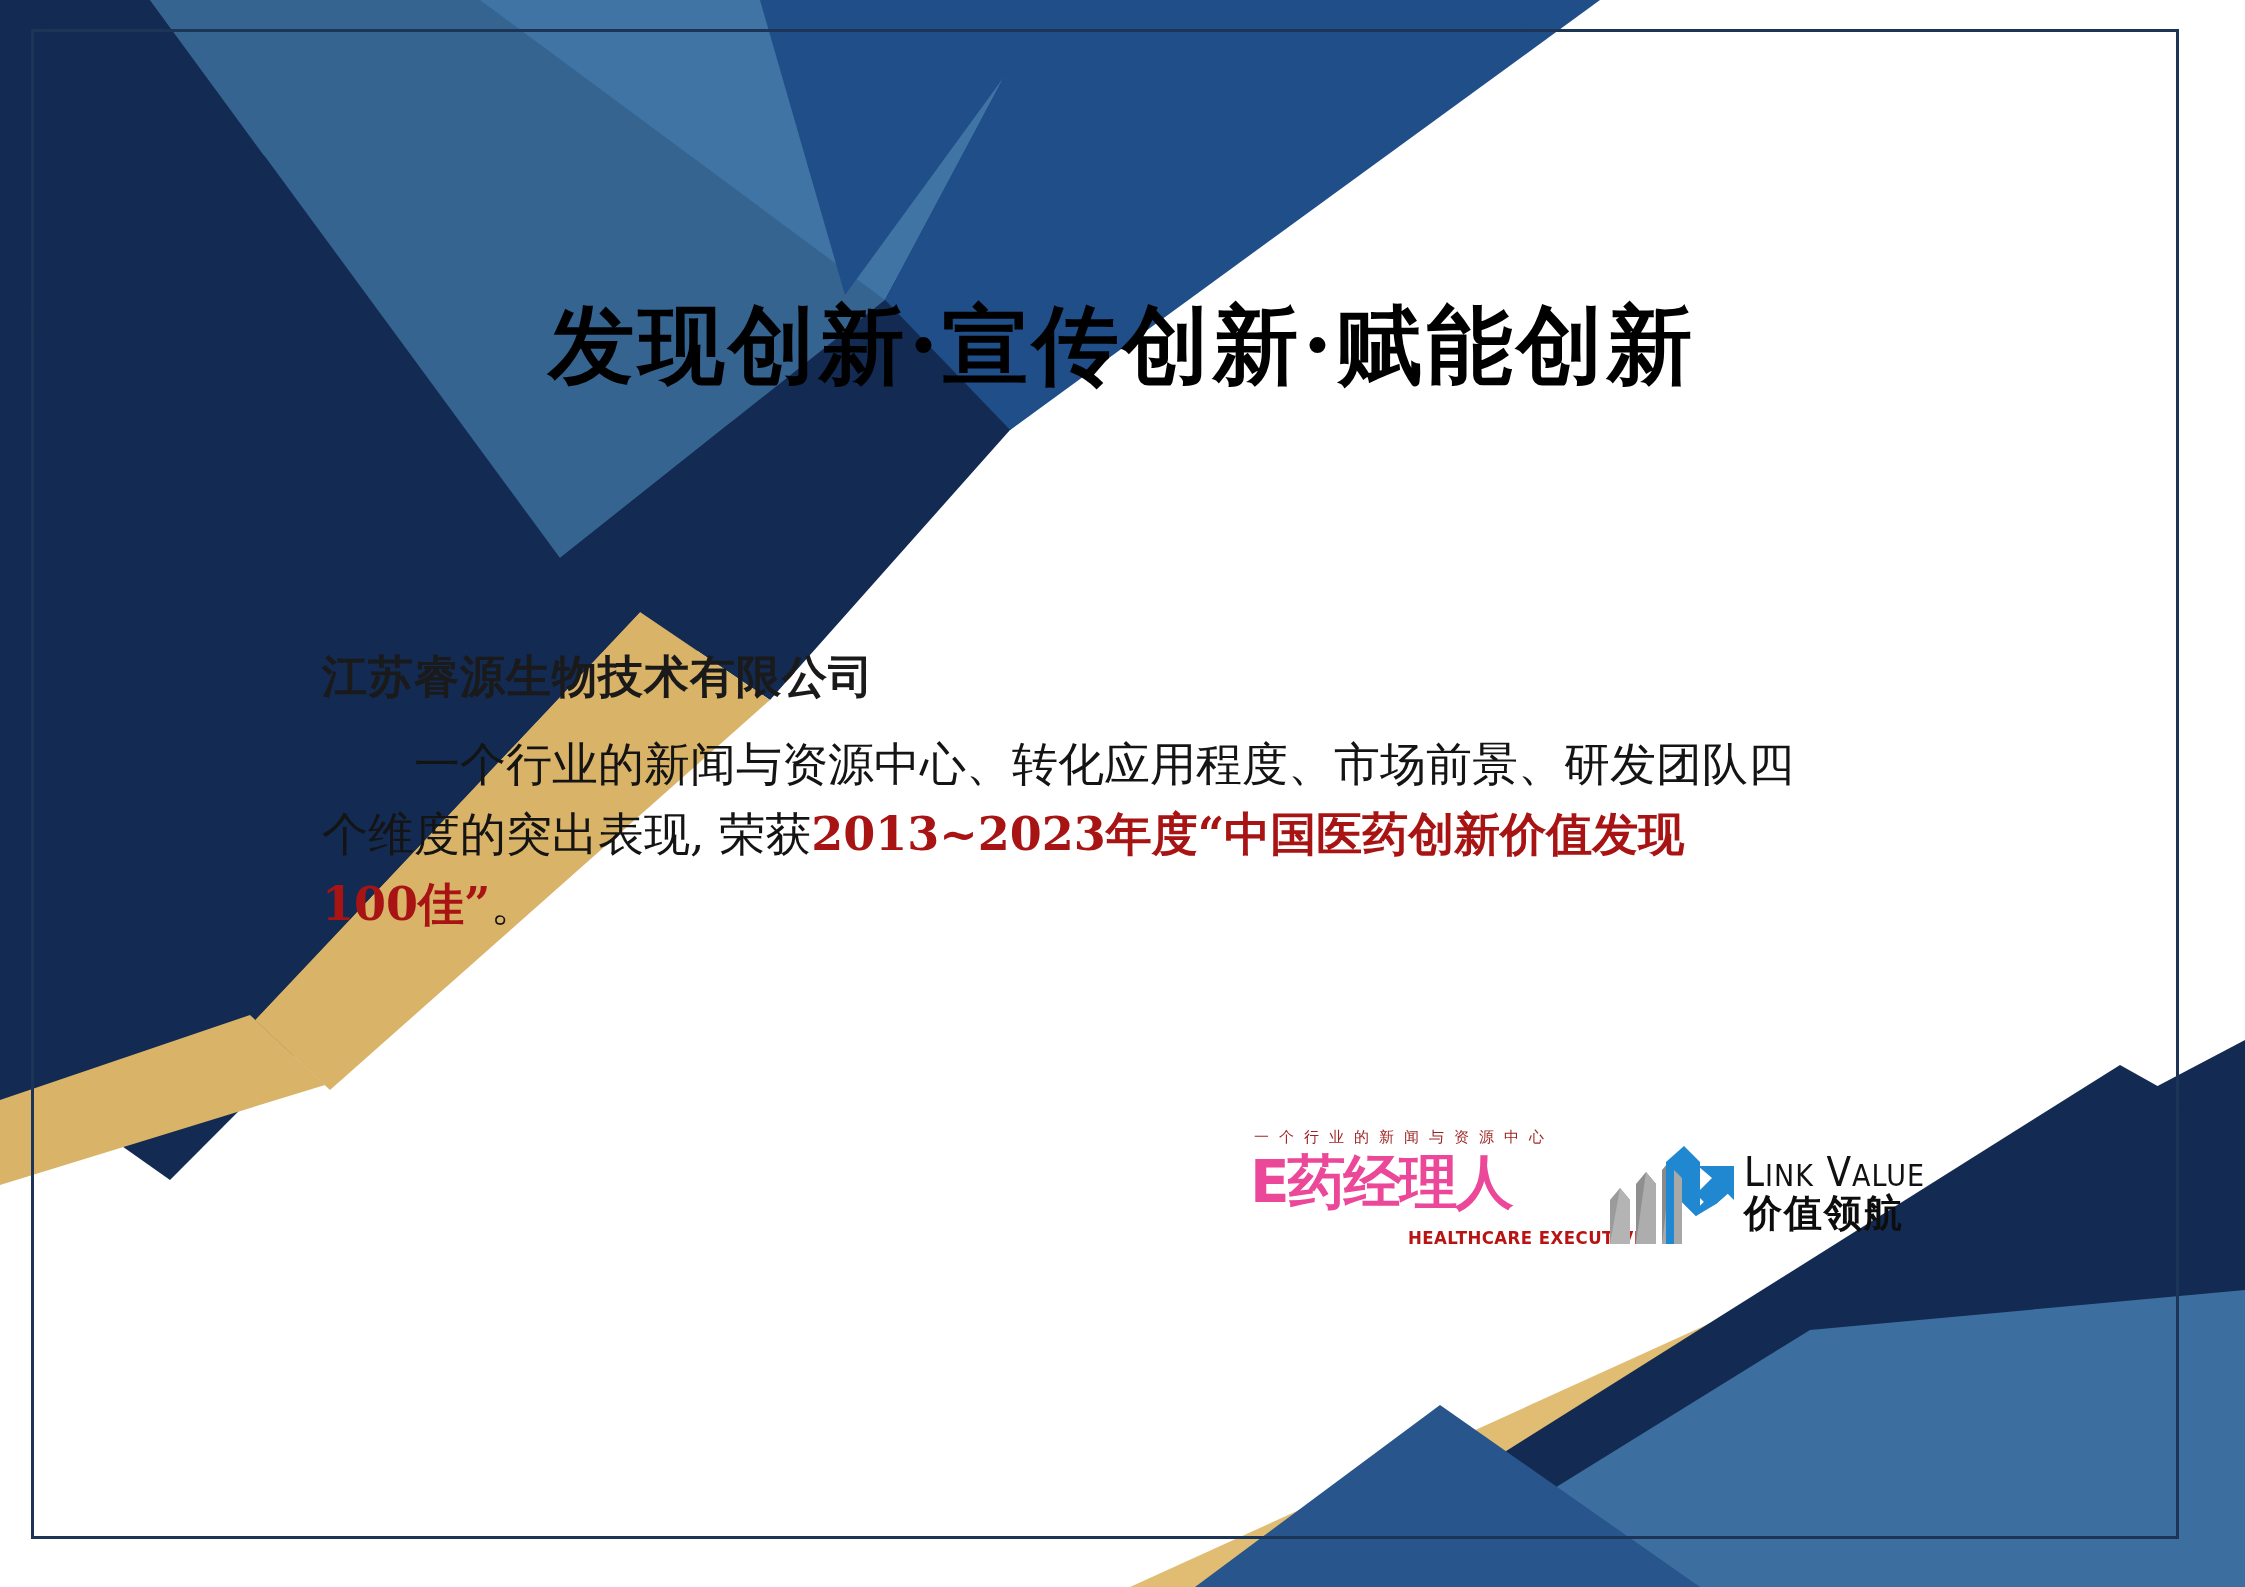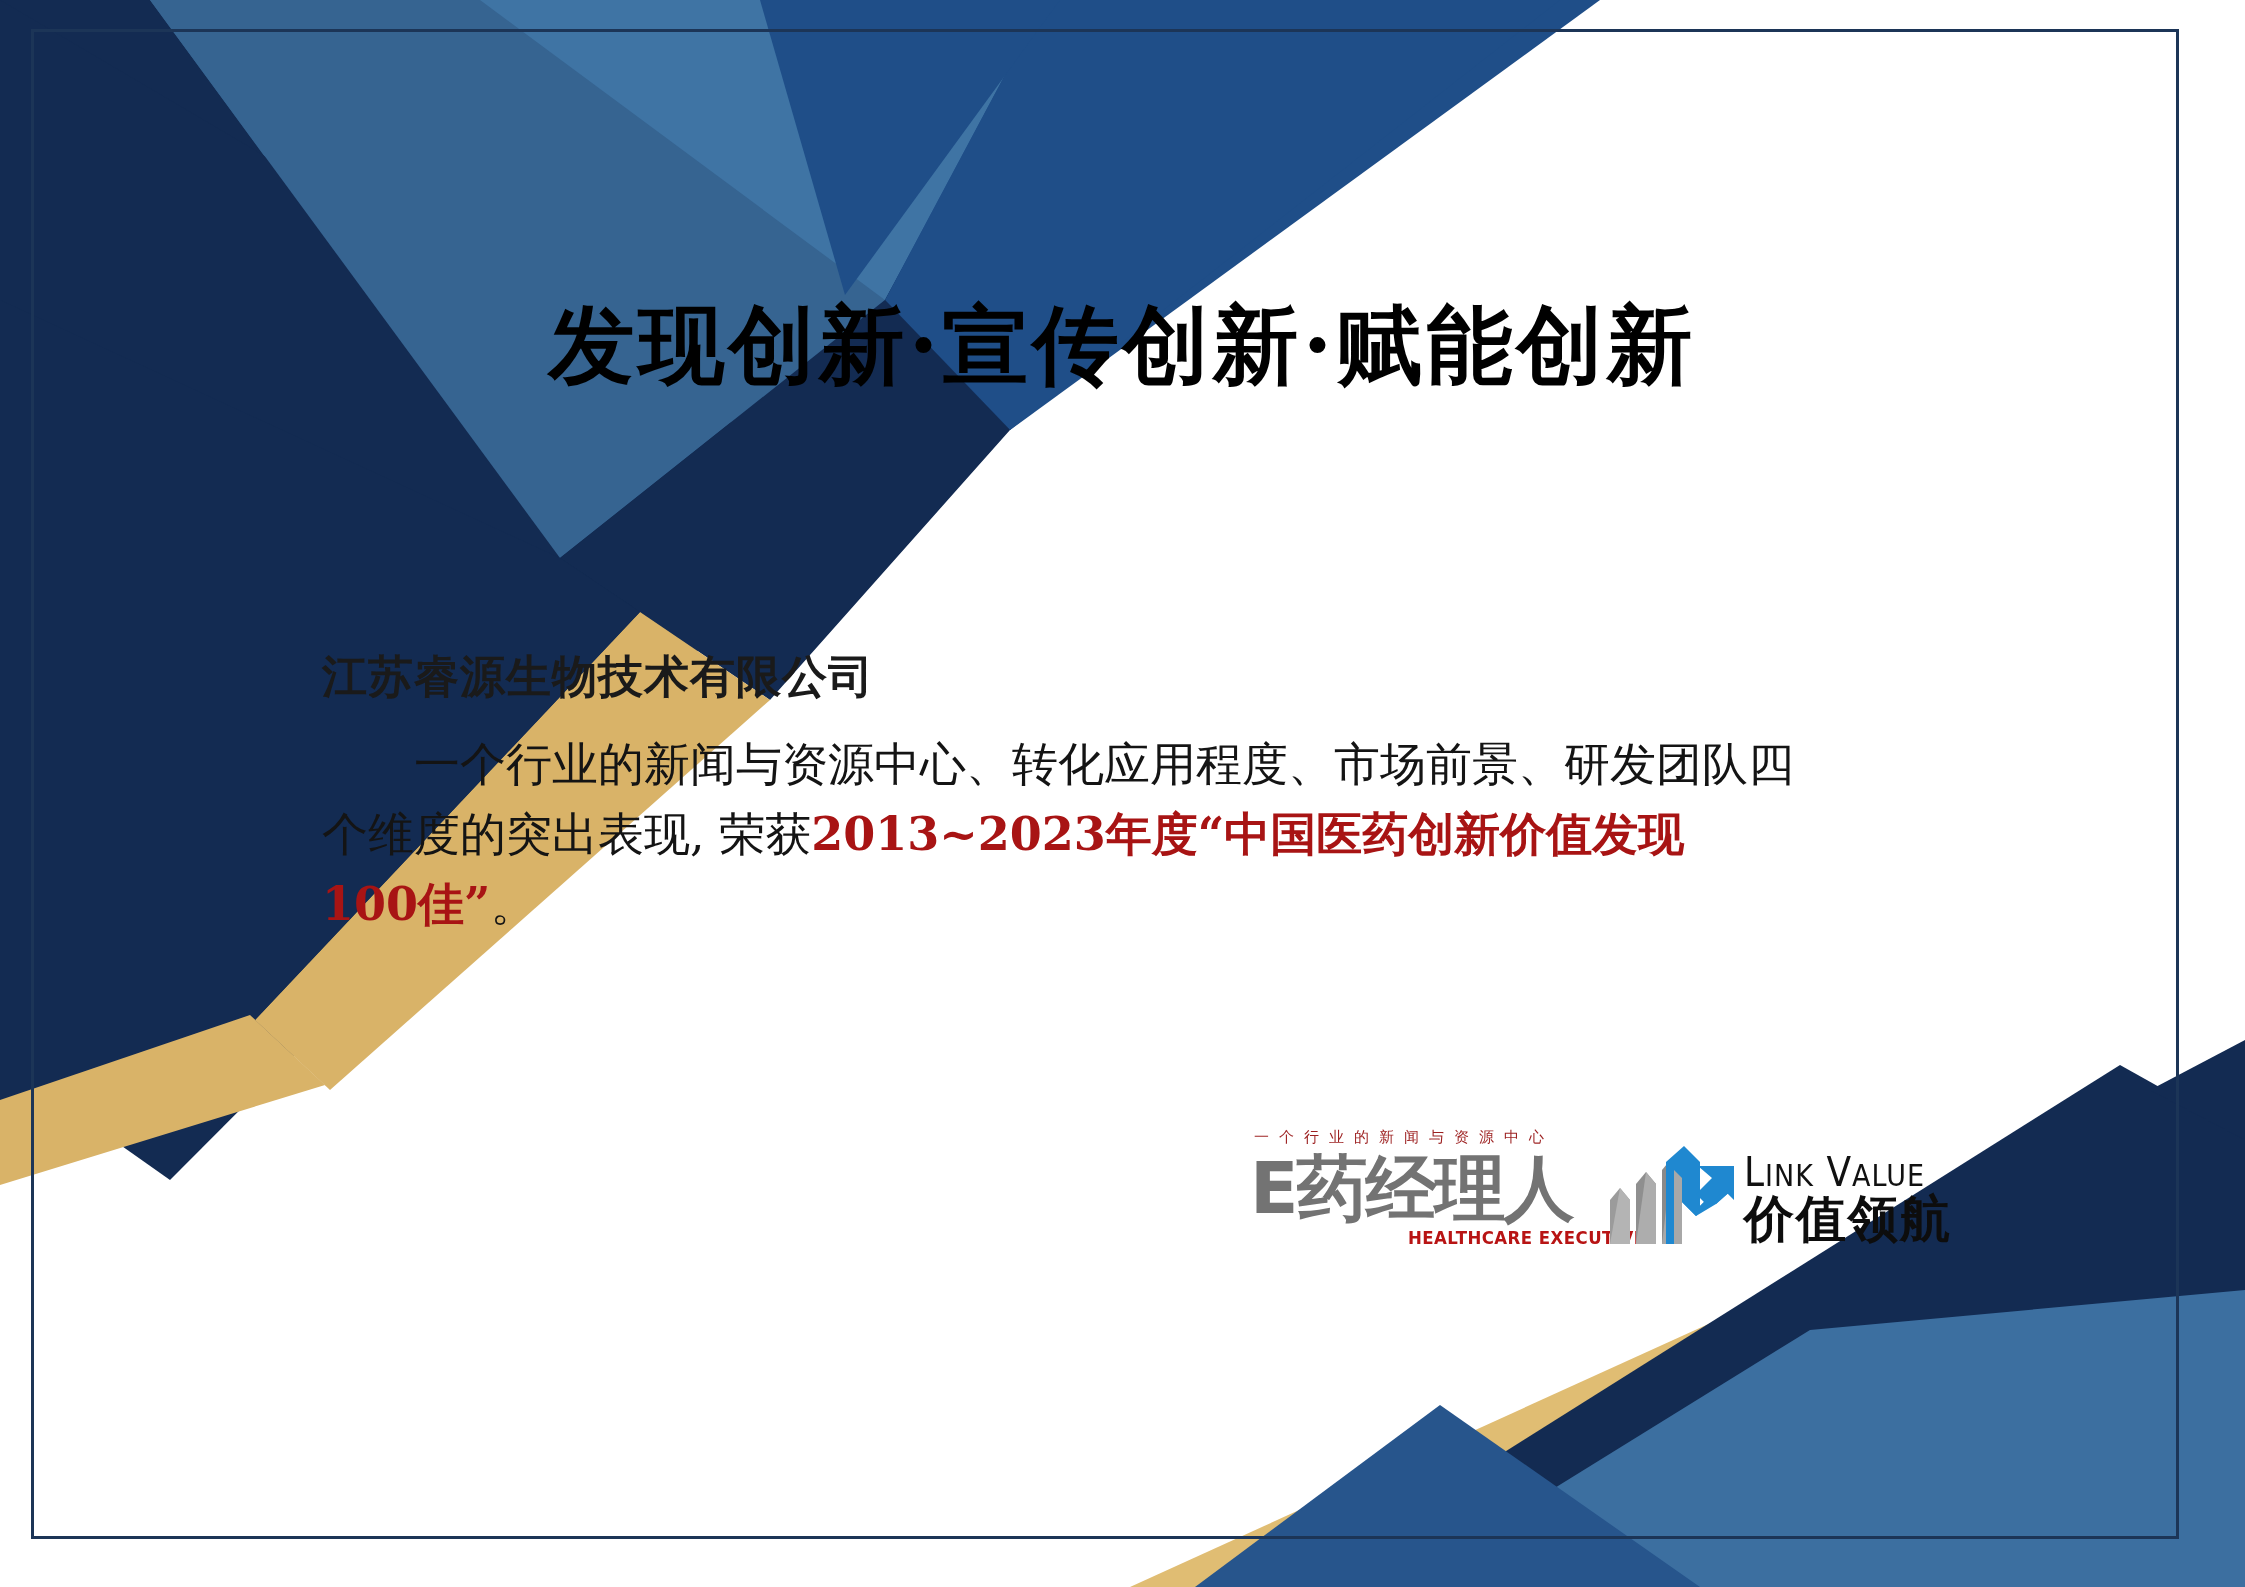--- a/index.html
+++ b/index.html
@@ -108,23 +108,23 @@
     letter-spacing: 10px;
     color: #9c1f1f;
     white-space: nowrap;
   }
   #logo-eyao .brand {
     position: absolute;
     left: 18px;
     top: 25px;
     font-family: "DejaVu Sans", "Liberation Sans", sans-serif;
     font-weight: bold;
-    font-size: 71px;
+    font-size: 58px;
     line-height: 1;
-    color: #737373;
+    color: #ec4899;
     letter-spacing: -2px;
     white-space: nowrap;
   }
   #logo-eyao .sub {
     position: absolute;
     left: 176px;
     top: 99px;
     font-family: "DejaVu Sans", "Liberation Sans", sans-serif;
     font-weight: bold;
     font-size: 18px;
@@ -159,21 +159,21 @@
   }
   #logo-link .lv-en .small {
     font-size: 27px;
   }
   #logo-link .lv-cn {
     position: absolute;
     left: 140px;
     top: 62px;
     font-family: "DejaVu Sans", "Liberation Sans", sans-serif;
     font-weight: bold;
-    font-size: 50px;
+    font-size: 38px;
     line-height: 1;
     color: #0d0d0d;
     letter-spacing: 2px;
     white-space: nowrap;
     text-align: center;
   }
 </style>
 </head>
 <body>
 

